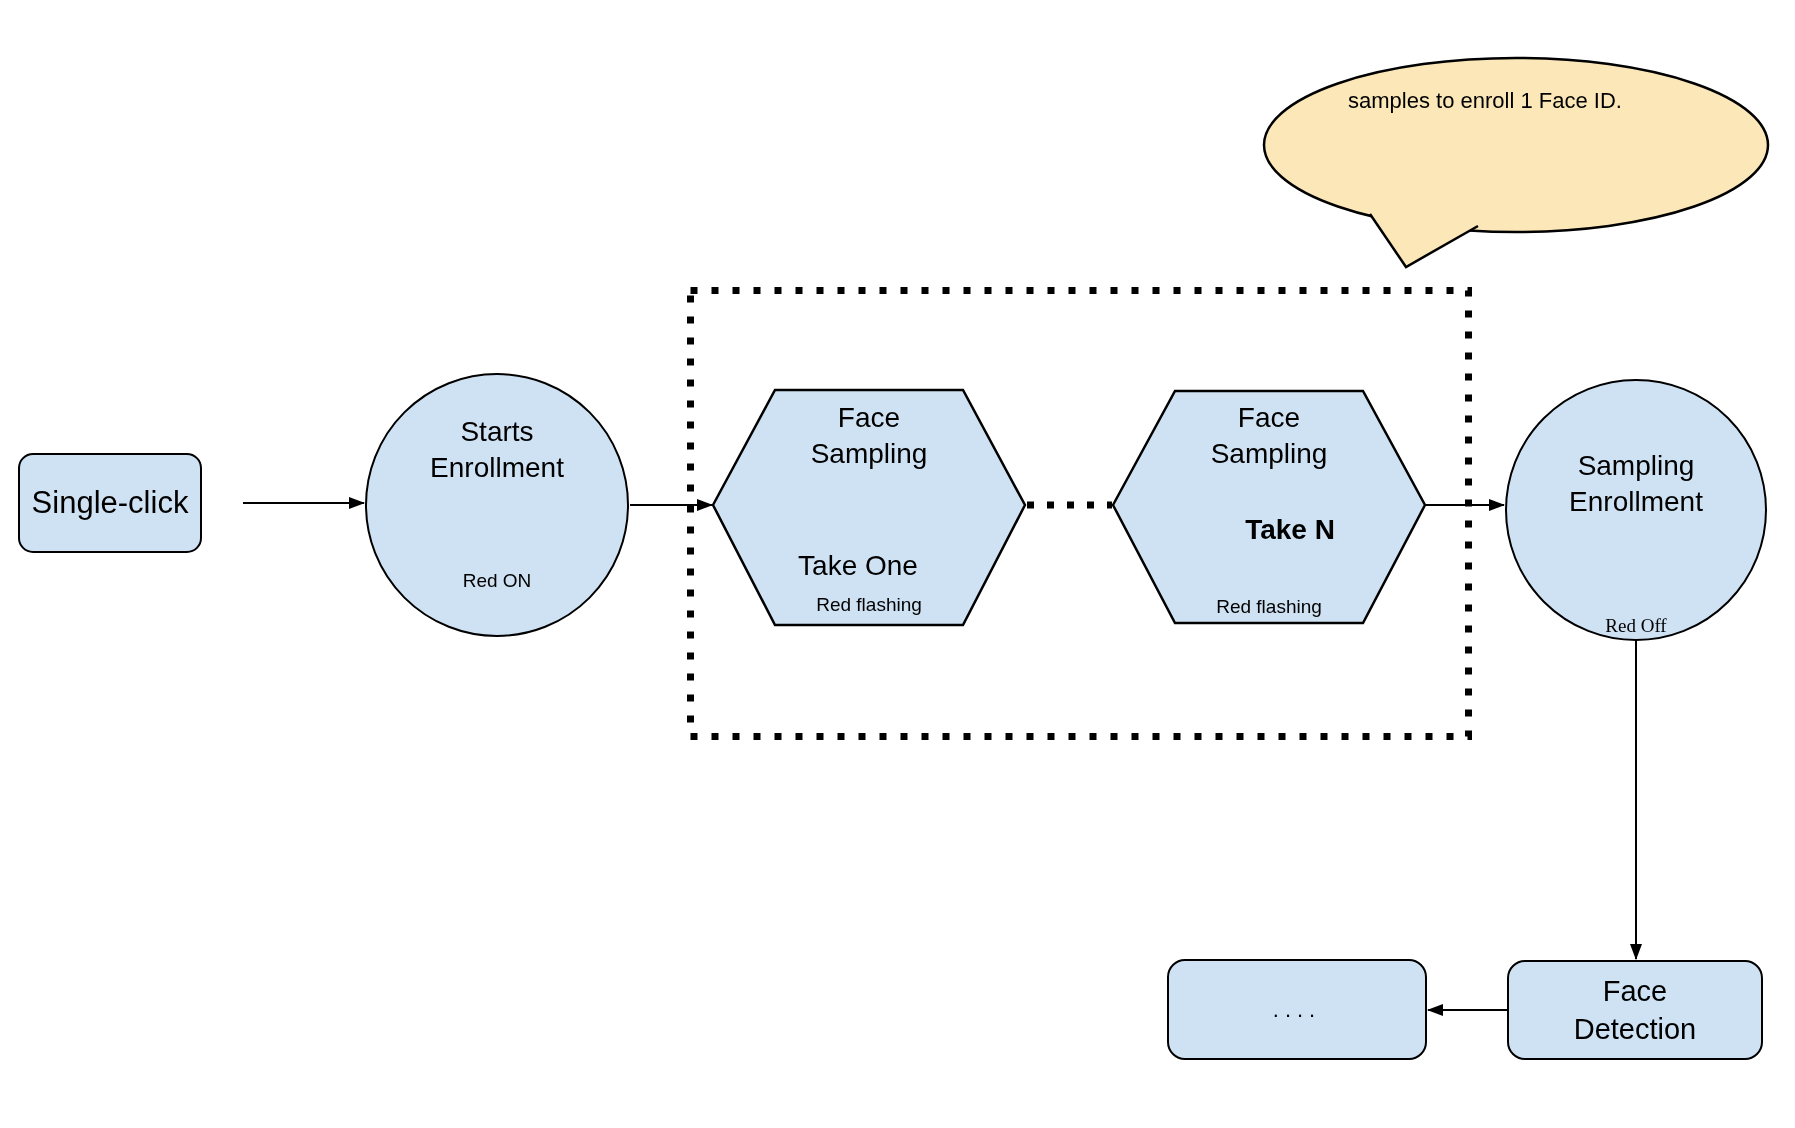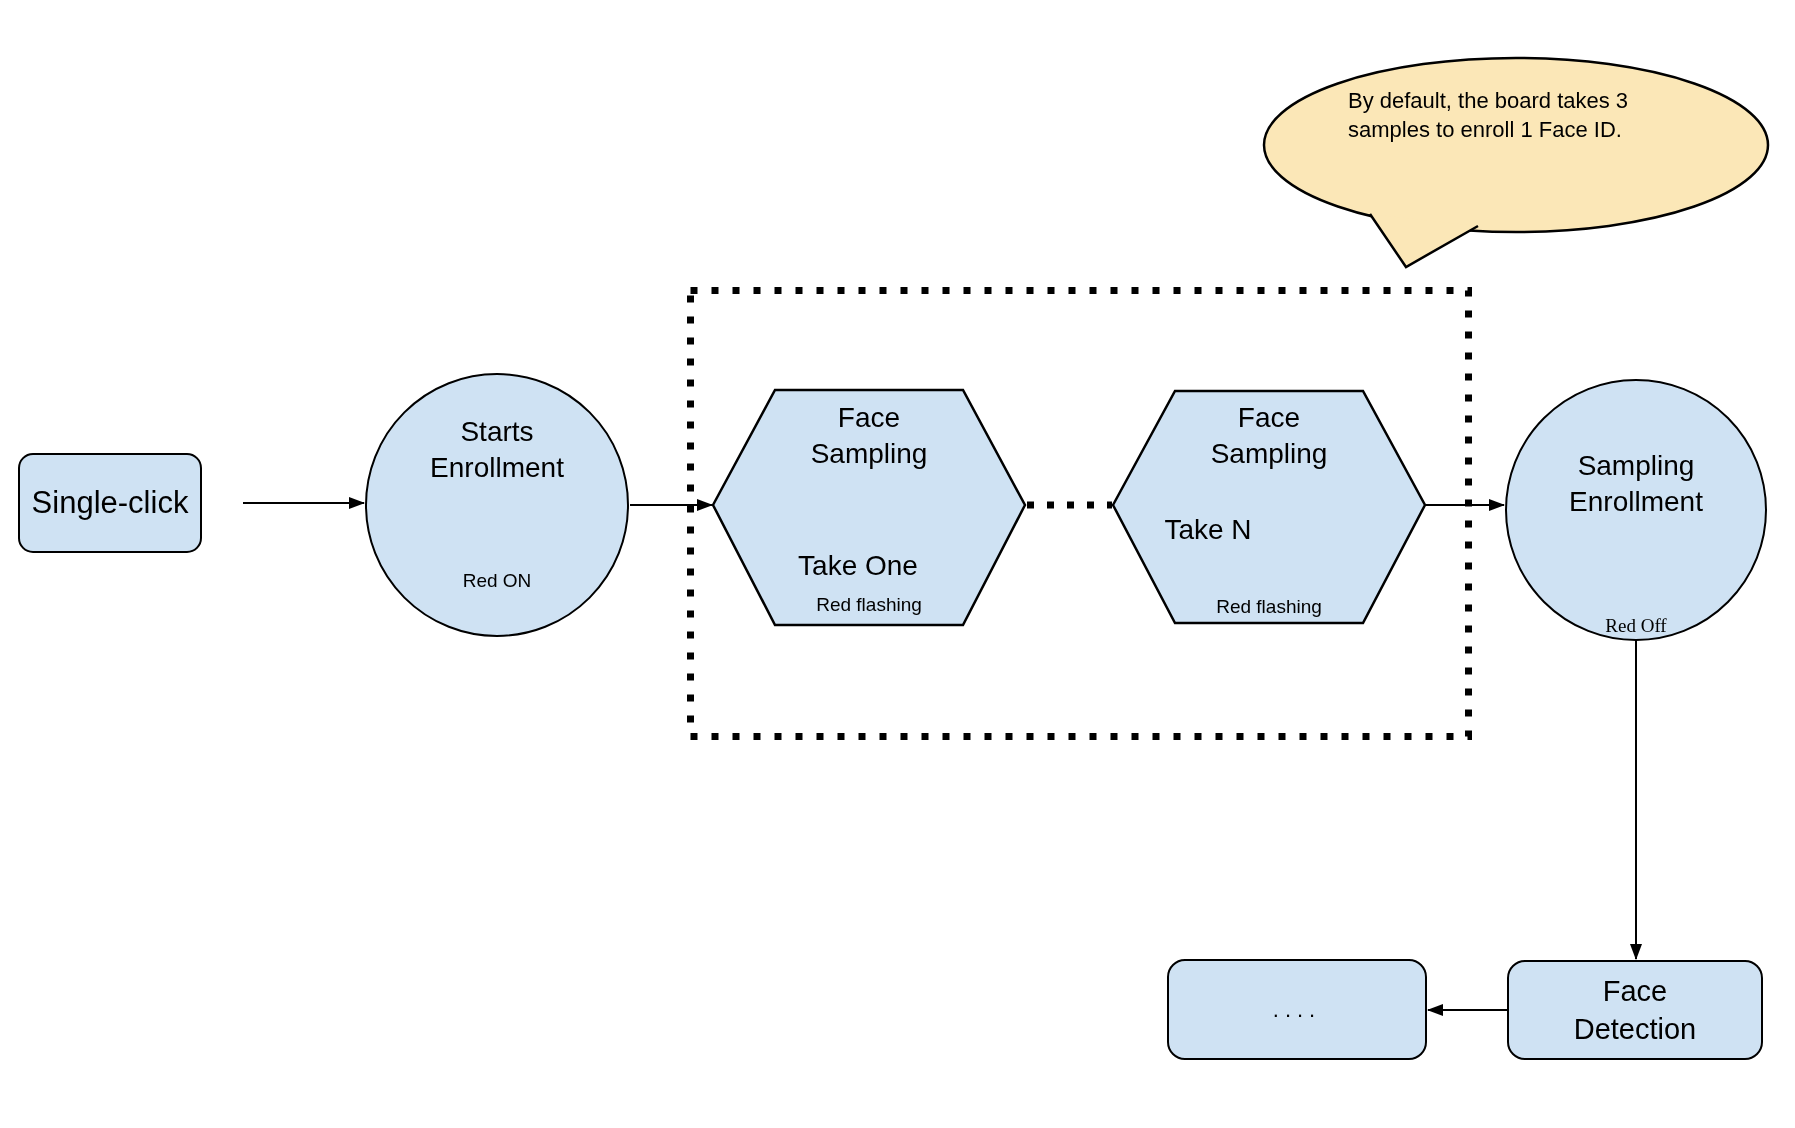--- a/index.html
+++ b/index.html
@@ -88,21 +88,21 @@
     <div>Face</div>
     <div>Sampling</div>
   </div>
   <div class="t t-main" style="left:858px;top:512px;margin-top:36px;">Take One</div>
   <div class="t t-small" style="left:869px;top:594px;">Red flashing</div>
 
   <div class="t t-main" style="left:1269px;top:400px;">
     <div>Face</div>
     <div>Sampling</div>
   </div>
-  <div class="t t-main" style="left:1208px;top:512px;">Take N</div>
+  <div class="t t-main" style="left:1290px;top:512px;font-weight:bold;">Take N</div>
   <div class="t t-small" style="left:1269px;top:596px;">Red flashing</div>
 
   <div class="node-circle" style="left:1505px;top:379px;width:262px;height:262px;"></div>
   <div class="t t-main" style="left:1636px;top:448px;">
     <div>Sampling</div>
     <div>Enrollment</div>
   </div>
   <div class="t t-small" style="left:1636px;top:615px;font-family:Liberation Serif, serif;">Red Off</div>
 
   <div class="node-box" style="left:1167px;top:959px;width:260px;height:101px;">
@@ -110,18 +110,17 @@
   </div>
 
   <div class="node-box" style="left:1507px;top:960px;width:256px;height:100px;">
     <div class="fd-label">
       <div>Face</div>
       <div>Detection</div>
     </div>
   </div>
 
   <div class="bubble-text">
-    <div class="bubble-line">By default, the board takes 3</div>
     <div class="bubble-line">samples to enroll 1 Face ID.</div>
     <div class="bubble-line"></div>
   </div>
 
 </div>
 
 </body></html>

